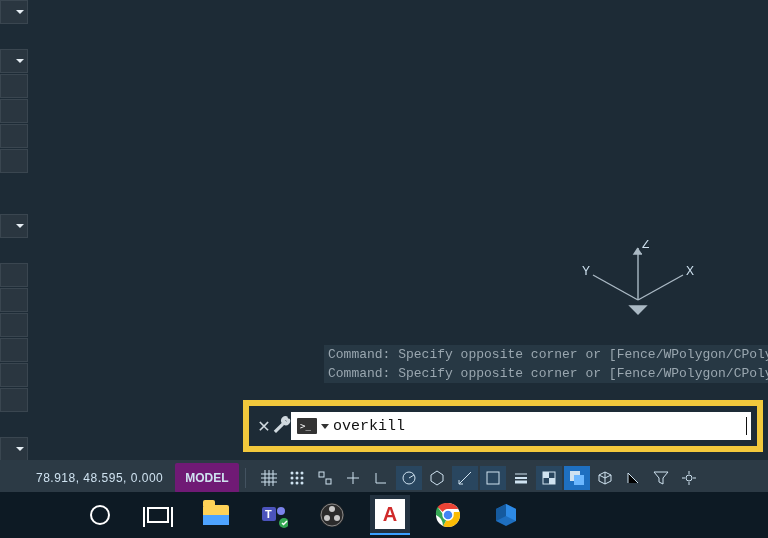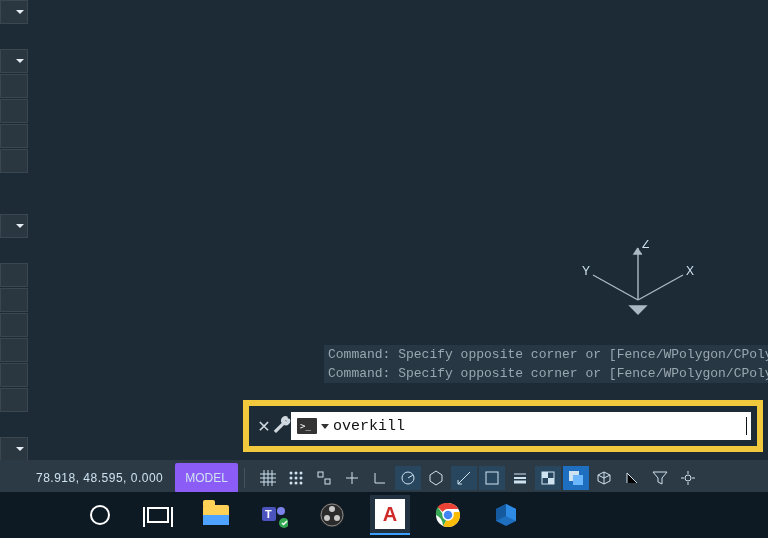--- a/index.html
+++ b/index.html
@@ -46,21 +46,21 @@
   .cmd-input { flex:1; border:none; outline:none; font-family: Liberation Mono, monospace; font-size:15px; color:#111; background:transparent; }
 
   
   .statusbar {
     position:absolute; left:0; right:0; top: 460px; height: 36px;
     background: #2c3a45; display:flex; align-items:center;
     color:#cfe2f0; font-size:12px;
   }
   .statusbar .coords { padding: 0 12px 0 36px; letter-spacing:.5px; }
   .statusbar .model-btn {
-    background:#8b5cf6; padding:8px 10px; border-radius:2px; font-weight:400;
+    background:#701a75; padding:8px 10px; border-radius:2px; font-weight:700;
   }
   .statusbar .sep { width:1px; height:20px; background:#435260; margin:0 6px; }
   .sb-icons { display:flex; align-items:center; gap:2px; padding-left:4px; }
   .sb-btn {
     width:26px; height:24px; display:flex; align-items:center; justify-content:center;
     background:#2c3a45; position:relative;
   }
   .sb-btn.active { background:#29465f; }
   .sb-btn.blue   { background:#1e6fc0; }
   .sb-btn svg { width:18px; height:18px; }

